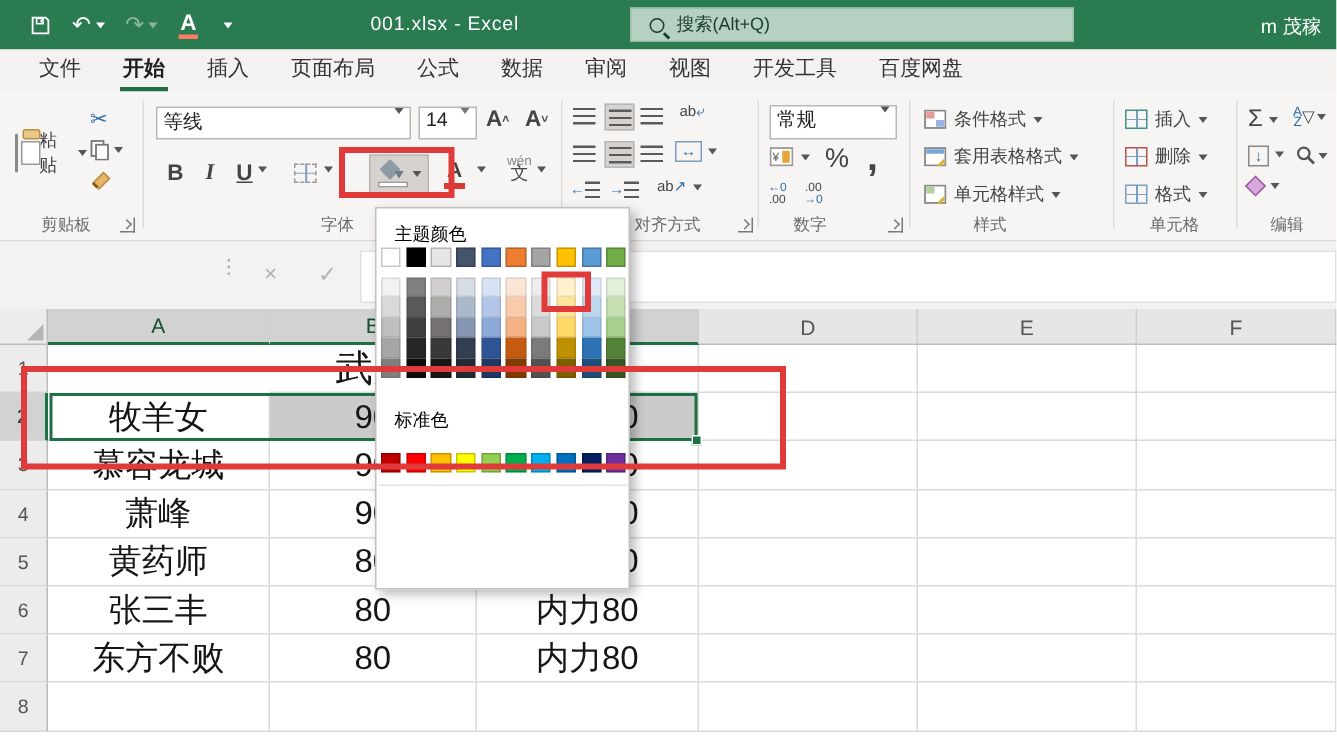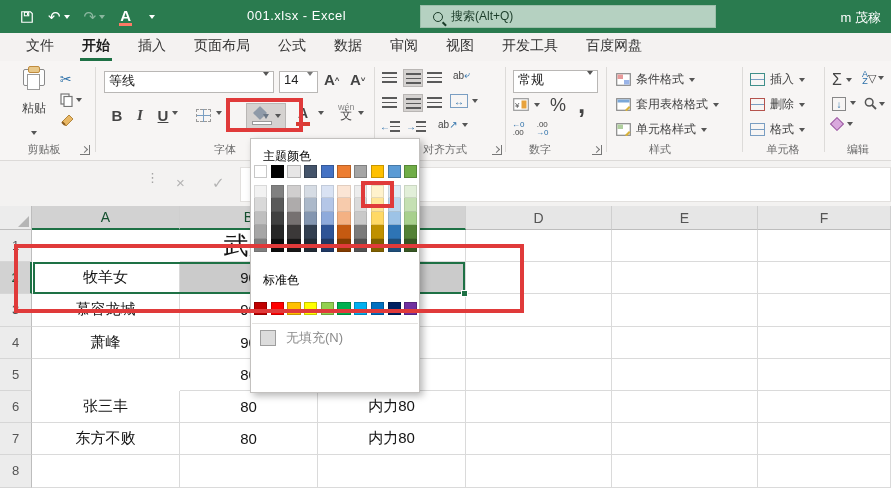--- a/index.html
+++ b/index.html
@@ -68,21 +68,21 @@
   .finput { position:absolute; left:240px; top:6px; right:0; bottom:4px; background:#fff; border:1px solid #e2e0de; }
 
   
   .sheet { position:absolute; left:0; top:206px; width:891px; height:291px; background:#fff; }
   .colhdr { position:absolute; top:0; height:24px; background:#e6e6e6; border-right:1px solid #cfcfcf; border-bottom:1px solid #bdbdbd; color:#555; font-size:14px; display:flex; align-items:center; justify-content:center; }
   .colhdr.sel { background:#d2d2d2; border-bottom:2px solid #1e7145; color:#14502f; }
   .rowhdr { position:absolute; left:0; width:32px; background:#ececec; border-right:1px solid #bdbdbd; border-bottom:1px solid #d6d6d6; color:#555; font-size:13px; display:flex; align-items:center; justify-content:center; }
   .rowhdr.sel { background:#d2d2d2; border-right:2px solid #1e7145; color:#14502f; }
   .corner { position:absolute; left:0; top:0; width:32px; height:24px; background:#ececec; border-right:1px solid #bdbdbd; border-bottom:1px solid #bdbdbd; }
   .corner::after { content:""; position:absolute; right:2px; bottom:2px; width:0; height:0; border-left:11px solid transparent; border-bottom:11px solid #b5b5b5; }
-  .cell { position:absolute; display:flex; align-items:center; justify-content:center; color:#151515; border-right:1px solid #dadada; border-bottom:1px solid #dadada; font-size:15px; font-family:"Liberation Sans","DejaVu Sans",sans-serif; overflow:hidden; white-space:nowrap; }
+  .cell { position:absolute; display:flex; align-items:center; justify-content:center; color:#151515; border-right:1px solid #dadada; border-bottom:1px solid #dadada; font-size:22px; font-family:"Liberation Sans","DejaVu Sans",sans-serif; overflow:hidden; white-space:nowrap; }
   .cell.hdr { font-size:25px; }
   .cell.gray { background:#cbcbcb; }
   .selbox { position:absolute; border:2px solid #1e7145; }
   .handle { position:absolute; width:7px; height:7px; background:#1e7145; border:1.5px solid #fff; }
 
   
   .dropdown { position:absolute; left:250px; top:138px; width:170px; height:255px; background:#fff; border:1px solid #c3c1bf; box-shadow:3px 3px 7px rgba(0,0,0,.28); z-index:10; }
   .ddlabel { position:absolute; left:12px; font-size:12px; color:#000000; }
   .swrow { position:absolute; left:3px; display:flex; gap:3.4px; padding:0 0 0 0; }
   .sw { width:13.3px; height:13.3px; border:1px solid rgba(0,0,0,.22); }
@@ -135,21 +135,21 @@
       <div class="tab">公式</div>
       <div class="tab">数据</div>
       <div class="tab">审阅</div>
       <div class="tab">视图</div>
       <div class="tab">开发工具</div>
       <div class="tab">百度网盘</div>
     </div>
 
   <div class="ribbon">
 
-    <div class="btn" style="left:12px;top:8px;width:44px;height:66px;flex-direction:column;gap:14px;font-family:Liberation Serif, serif;">
+    <div class="btn" style="left:12px;top:8px;width:44px;height:66px;gap:14px;font-family:Liberation Serif, serif;">
       <span class="clipboard-ic"></span>
       <span>粘贴</span>
       <span class="dd"></span>
     </div>
     <div class="btn" style="left:60px;top:10px;font-size:14px;color:#2b6fa8;">✂</div>
     <div class="btn" style="left:60px;top:32px;">
       <svg width="13" height="14" viewBox="0 0 13 14">
           <rect x="1" y="1" width="8" height="10" fill="#fff" stroke="#777" stroke-width="1.2"></rect>
           <rect x="4" y="3.5" width="8" height="10" fill="#fff" stroke="#777" stroke-width="1.2"></rect>
         </svg>
@@ -408,20 +408,21 @@
       <div class="cell" style="left: 612px; width: 146px; top: 88.4px; height: 32.2px;"></div>
       <div class="cell" style="left: 758px; width: 133px; top: 88.4px; height: 32.2px;"></div>
       <div class="rowhdr" style="top: 120.6px; height: 32.2px;">4</div>
       <div class="cell" style="left: 32px; width: 148px; top: 120.6px; height: 32.2px;">萧峰</div>
       <div class="cell" style="left: 180px; width: 138px; top: 120.6px; height: 32.2px;">90</div>
       <div class="cell" style="left: 318px; width: 148px; top: 120.6px; height: 32.2px;">内力90</div>
       <div class="cell" style="left: 466px; width: 146px; top: 120.6px; height: 32.2px;"></div>
       <div class="cell" style="left: 612px; width: 146px; top: 120.6px; height: 32.2px;"></div>
       <div class="cell" style="left: 758px; width: 133px; top: 120.6px; height: 32.2px;"></div>
       <div class="rowhdr" style="top: 152.8px; height: 32.2px;">5</div>
+      <div class="cell" style="left: 32px; width: 148px; top: 152.8px; height: 32.2px;">黄药师</div>
       <div class="cell" style="left: 180px; width: 138px; top: 152.8px; height: 32.2px;">80</div>
       <div class="cell" style="left: 318px; width: 148px; top: 152.8px; height: 32.2px;">内力80</div>
       <div class="cell" style="left: 466px; width: 146px; top: 152.8px; height: 32.2px;"></div>
       <div class="cell" style="left: 612px; width: 146px; top: 152.8px; height: 32.2px;"></div>
       <div class="cell" style="left: 758px; width: 133px; top: 152.8px; height: 32.2px;"></div>
       <div class="rowhdr" style="top: 185px; height: 32.2px;">6</div>
       <div class="cell" style="left: 32px; width: 148px; top: 185px; height: 32.2px;">张三丰</div>
       <div class="cell" style="left: 180px; width: 138px; top: 185px; height: 32.2px;">80</div>
       <div class="cell" style="left: 318px; width: 148px; top: 185px; height: 32.2px;">内力80</div>
       <div class="cell" style="left: 466px; width: 146px; top: 185px; height: 32.2px;"></div>
@@ -538,23 +539,19 @@
         <div class="sw" style="background: rgb(255, 192, 0);"></div>
         <div class="sw" style="background: rgb(255, 255, 0);"></div>
         <div class="sw" style="background: rgb(146, 208, 80);"></div>
         <div class="sw" style="background: rgb(0, 176, 80);"></div>
         <div class="sw" style="background: rgb(0, 176, 240);"></div>
         <div class="sw" style="background: rgb(0, 112, 192);"></div>
         <div class="sw" style="background: rgb(0, 32, 96);"></div>
         <div class="sw" style="background: rgb(112, 48, 160);"></div>
       </div>
     <div class="ddsep" style="top:184px;"></div>
-    <div class="dditem" style="top:186px;color:#8a8a8a;">
-      <span class="nofill-sw"></span>
-      <span>无填充(N)</span>
-    </div>
   </div>
 
   <div class="anno" style="left:226px;top:98px;width:77px;height:34px;"></div>
   <div class="anno" style="left:361px;top:181px;width:33px;height:27px;"></div>
   <div class="anno" style="left:14px;top:244px;width:510px;height:69px;"></div>
 
 </div>
 
 </body></html>

